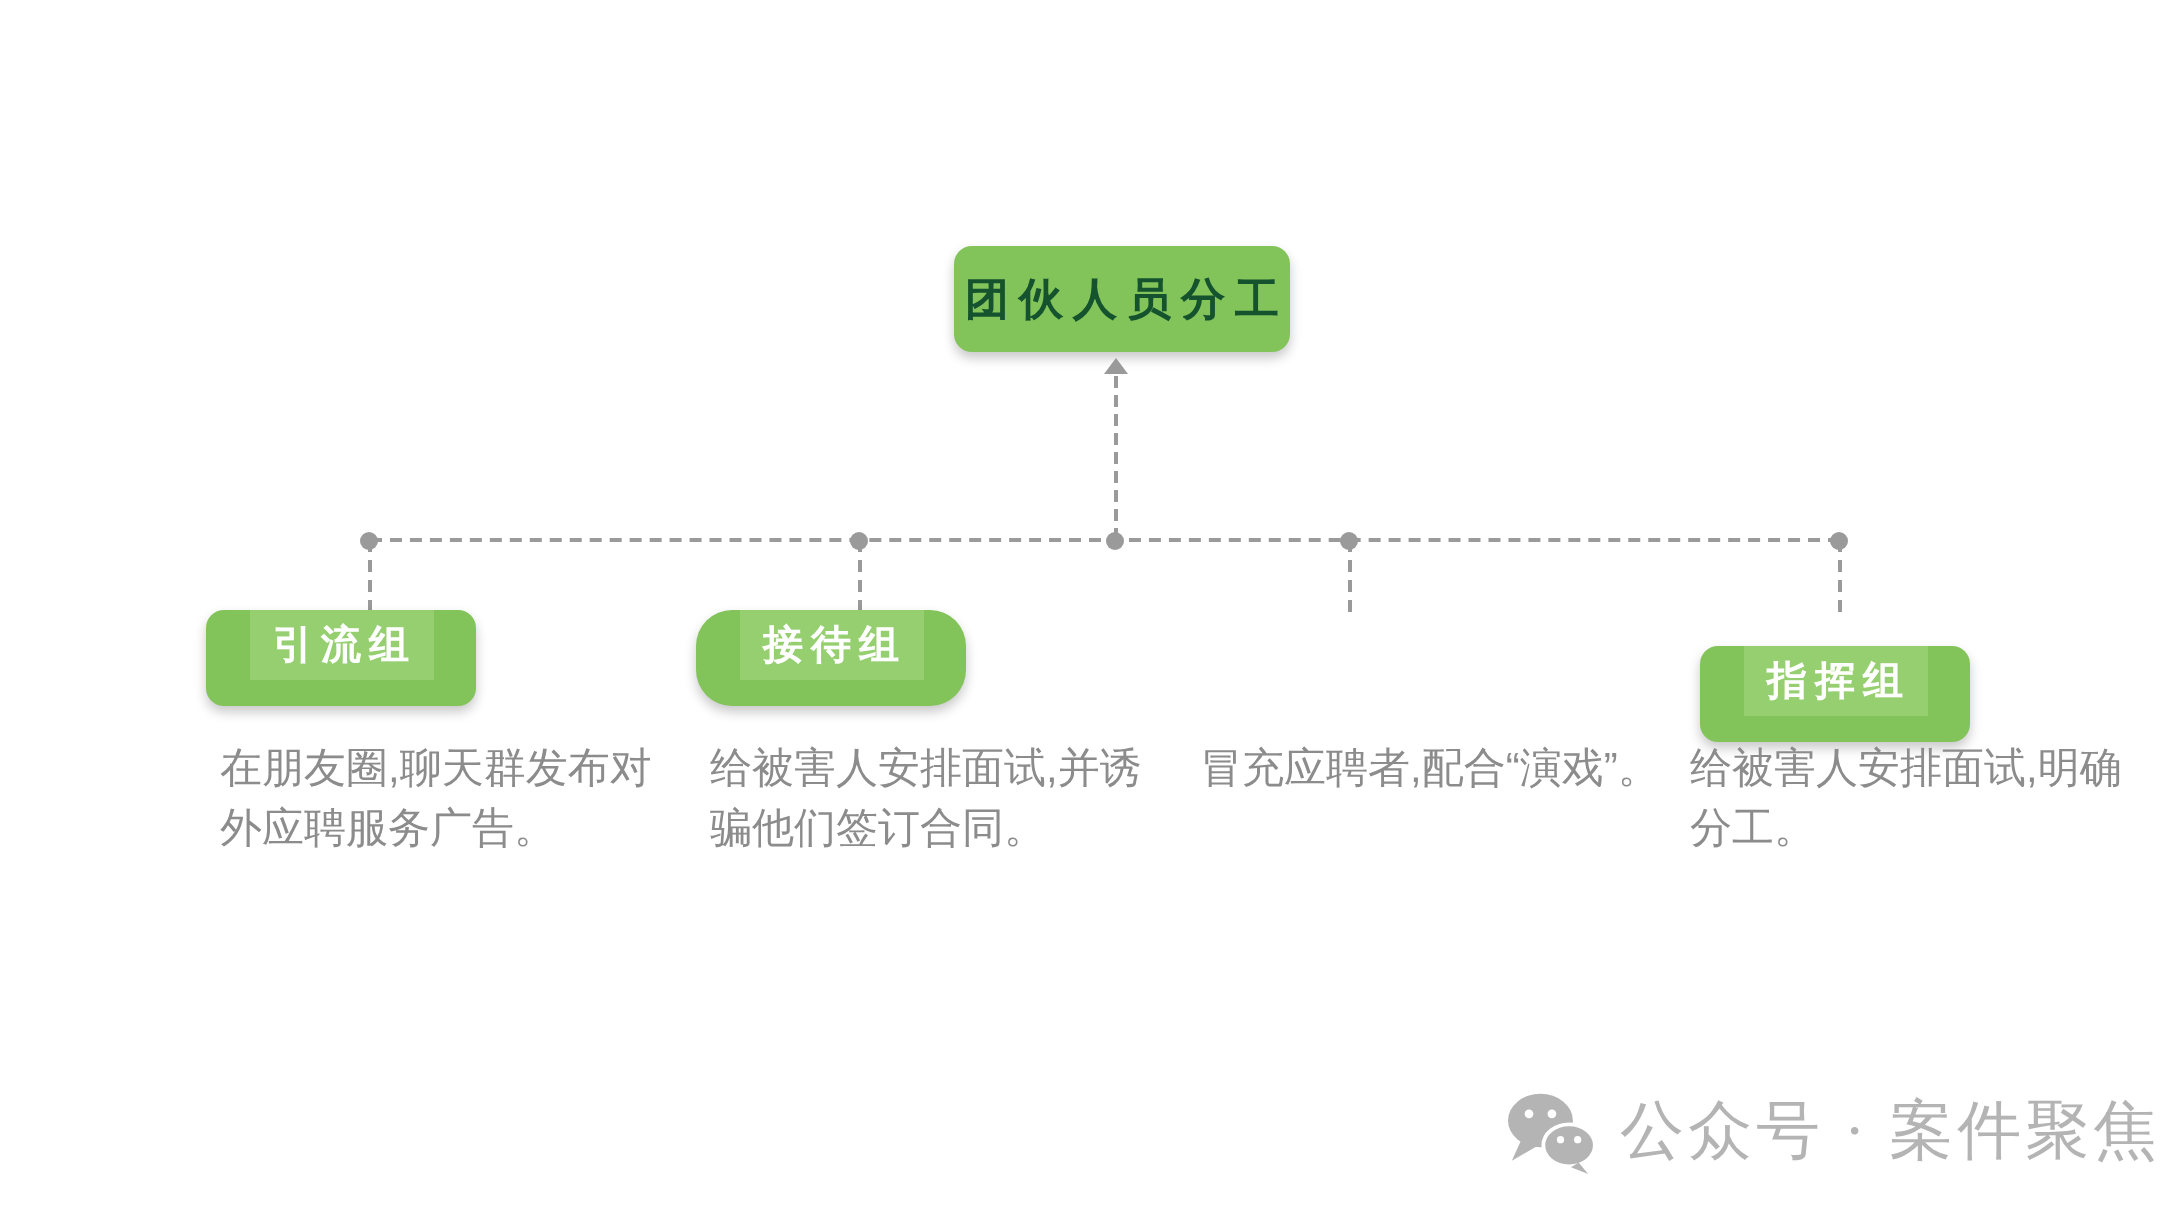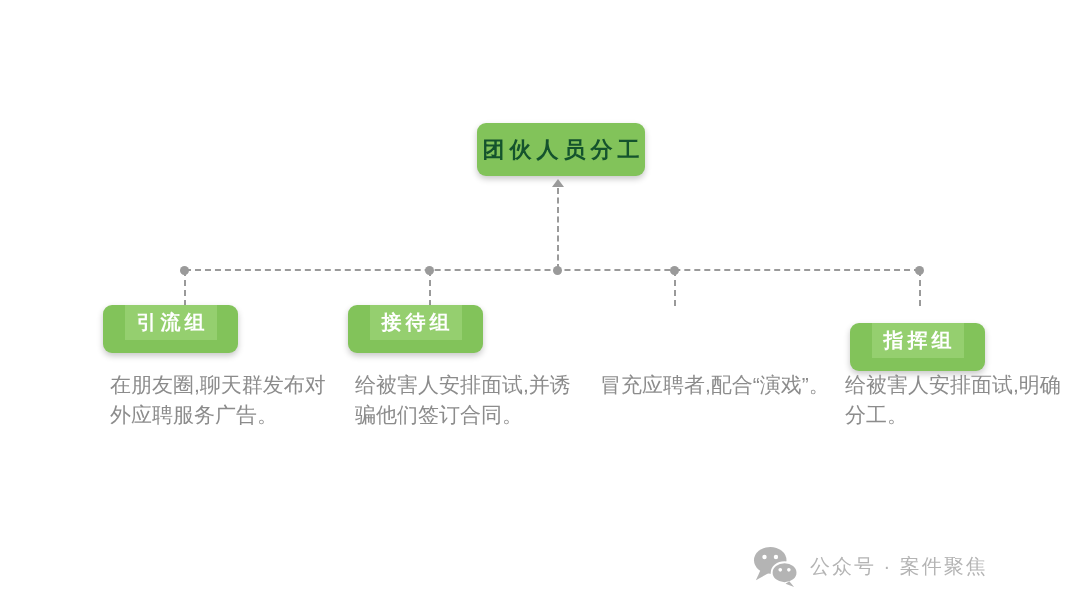--- a/index.html
+++ b/index.html
@@ -52,21 +52,21 @@
   
   .desc{
     position:absolute;top:370px;width:230px;
     font-size:21px;line-height:30px;color:var(--desc);
     white-space:pre-line;text-align:left;
   }
   
   .watermark{
     position:absolute;left:752px;top:544px;height:44px;
     display:flex;align-items:center;gap:12px;
-    color:var(--wm);font-size:20px;letter-spacing:2px;white-space:nowrap;
+    color:var(--wm);font-size:32px;letter-spacing:2px;white-space:nowrap;font-family:Liberation Serif, serif;
   }
   .wechat-icon{width:46px;height:42px;display:block;}
 </style>
 </head>
 <body>
 
 <div class="canvas">
 
   <div class="root-box">
     <span class="root-label">团伙人员分工</span>
@@ -83,21 +83,21 @@
   <div class="dot" style="left:915px;"></div>
 
   <div class="vline branch-line" style="left:184px;"></div>
   <div class="vline branch-line" style="left:429px;"></div>
   <div class="vline branch-line" style="left:674px;"></div>
   <div class="vline branch-line" style="left:919px;"></div>
 
   <div class="group-box" style="left:103px;">
     <span class="group-label">引流组</span>
   </div>
-  <div class="group-box" style="left:348px;">
+  <div class="group-box" style="left:348px;border-radius:18px;">
     <span class="group-label">接待组</span>
   </div>
   <div class="group-box" style="left:850px;margin-top:18px;">
     <span class="group-label">指挥组</span>
   </div>
 
   <div class="desc" style="left:110px;">在朋友圈,聊天群发布对
 外应聘服务广告。</div>
   <div class="desc" style="left:600px;">冒充应聘者,配合“演戏”。</div>
   <div class="desc" style="left:355px;">给被害人安排面试,并诱

